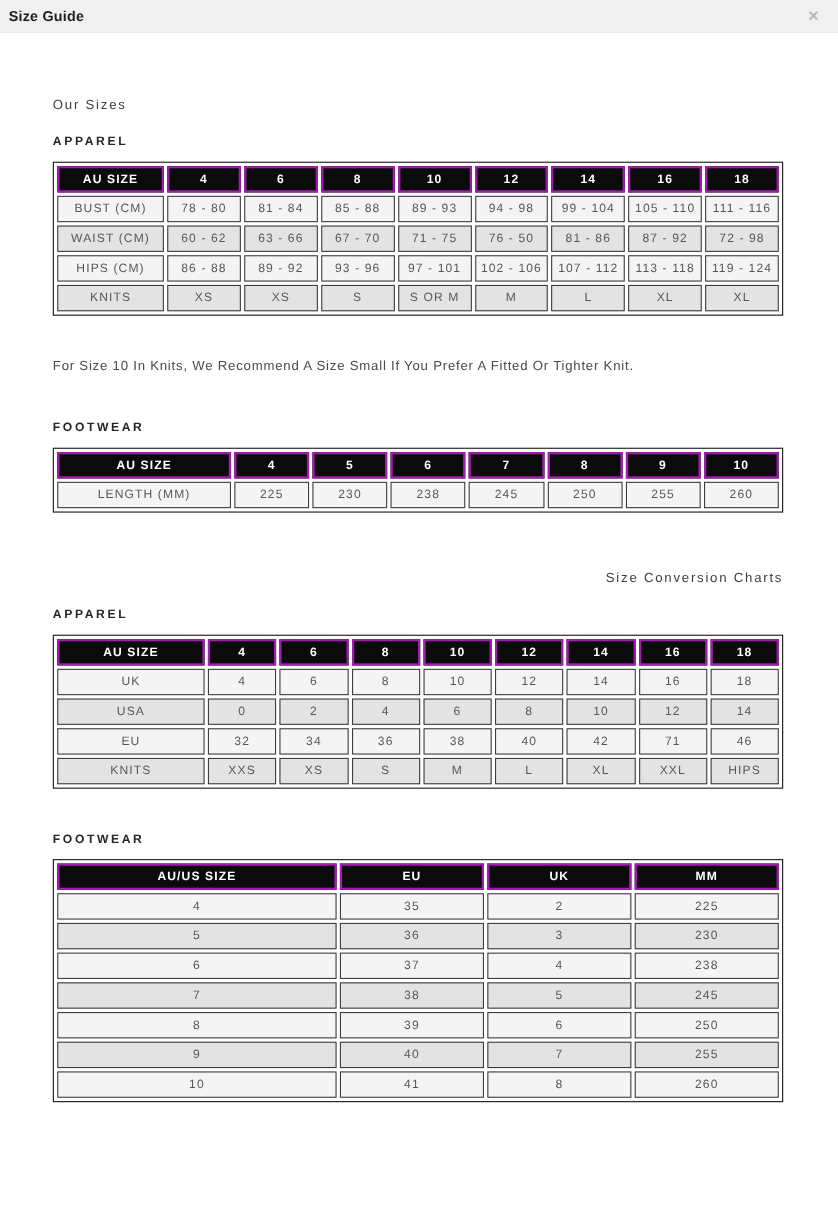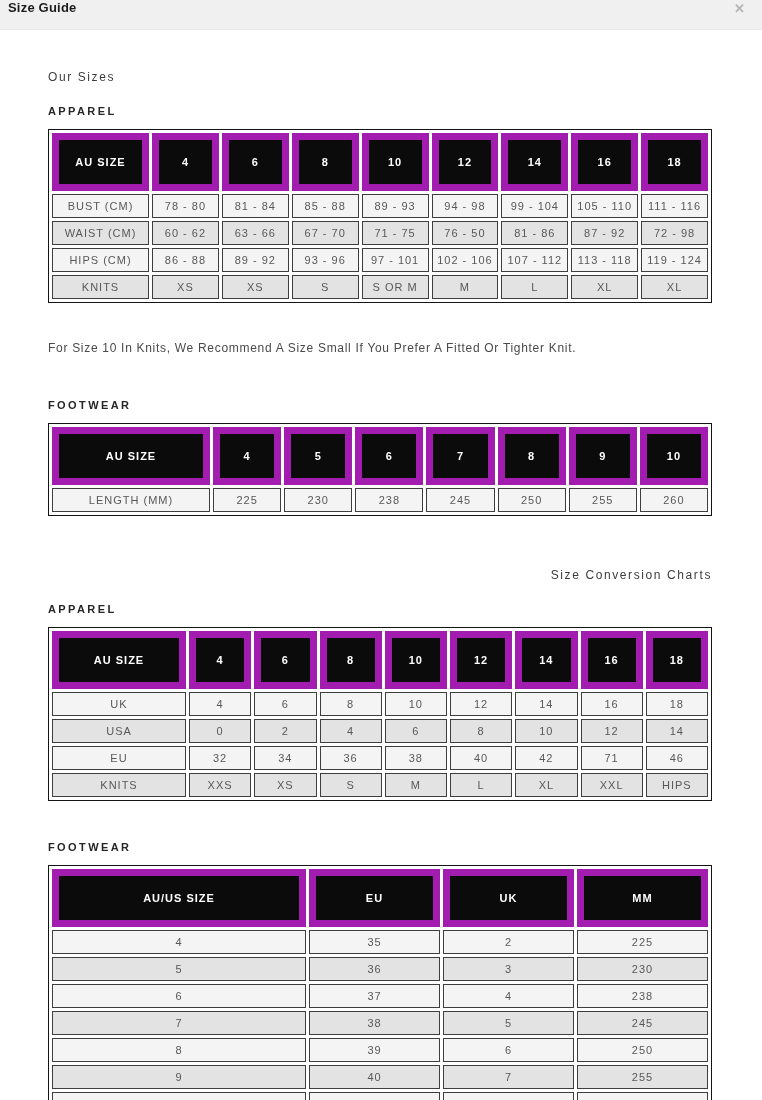--- a/index.html
+++ b/index.html
@@ -14,21 +14,21 @@
     min-height: 1100px;
     position: relative;
   }
 
   
   .modal-header {
     height: 30px;
     background: #f0f0f0;
     border-bottom: 1px solid #e7e7e7;
     display: flex;
-    align-items: flex-start;
+    align-items: center;
     justify-content: space-between;
     padding: 0 13px 0 8px;
     gap: 40px;
   }
   .modal-title {
     font-size: 13px;
     font-weight: bold;
     color: #1c1c1c;
     letter-spacing: 0.2px;
   }
@@ -46,21 +46,21 @@
 
   
   .content {
     padding: 0 50px 60px 48px;
   }
   .section-heading {
     font-size: 12px;
     color: #3d3d3d;
     letter-spacing: 1.6px;
   }
-  .heading-our-sizes { padding-top: 40px; }
+  .heading-our-sizes { padding-top: 58px; }
   .heading-conversion { padding-top: 52px; text-align: right; }
   .table-label {
     font-size: 11px;
     font-weight: bold;
     color: #262626;
     letter-spacing: 2.4px;
     margin-top: 21px;
     margin-bottom: 12px;
   }
   .table-label-footwear1 { margin-top: 44px; }
@@ -76,28 +76,28 @@
   table {
     border-collapse: separate;
     border-spacing: 3px;
     border: 1px solid #141414;
     width: 664px;
     table-layout: fixed;
     background: #ffffff;
   }
   th {
     background: #0b0b0b;
-    border: 7px solid #a21caf;
+    border: 2px solid #a21caf;
     color: #ffffff;
     font-size: 11px;
     font-weight: bold;
     letter-spacing: 1px;
     height: 21px;
     text-align: center;
-    padding: 16px 2px;
+    padding: 4px 2px;
   }
   td {
     border: 1px solid #3e3e3e;
     font-size: 11px;
     color: #585858;
     letter-spacing: 1px;
     height: 24px;
     text-align: center;
     padding: 0 2px;
     white-space: nowrap;

